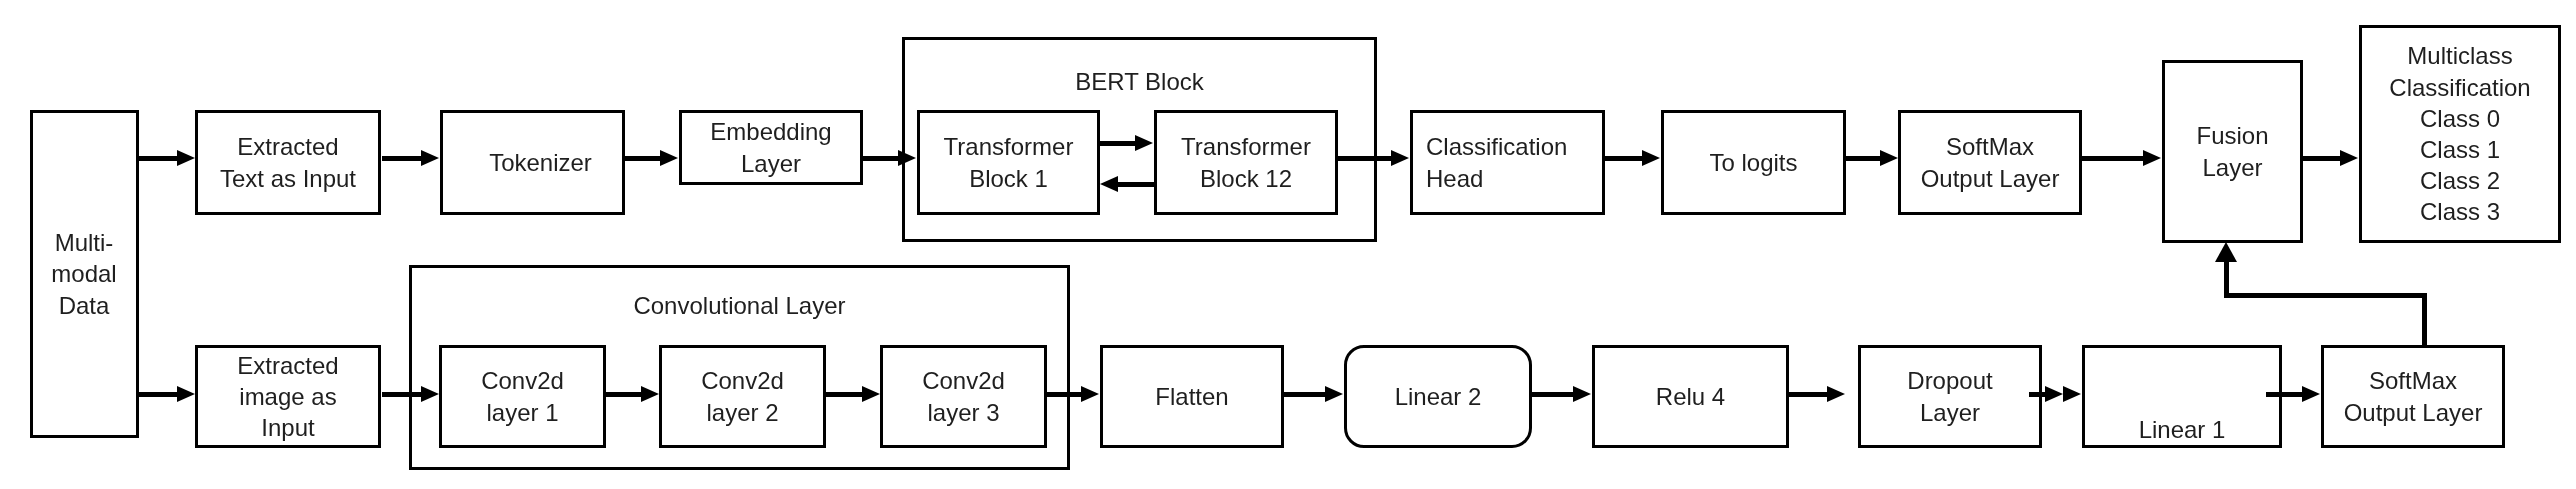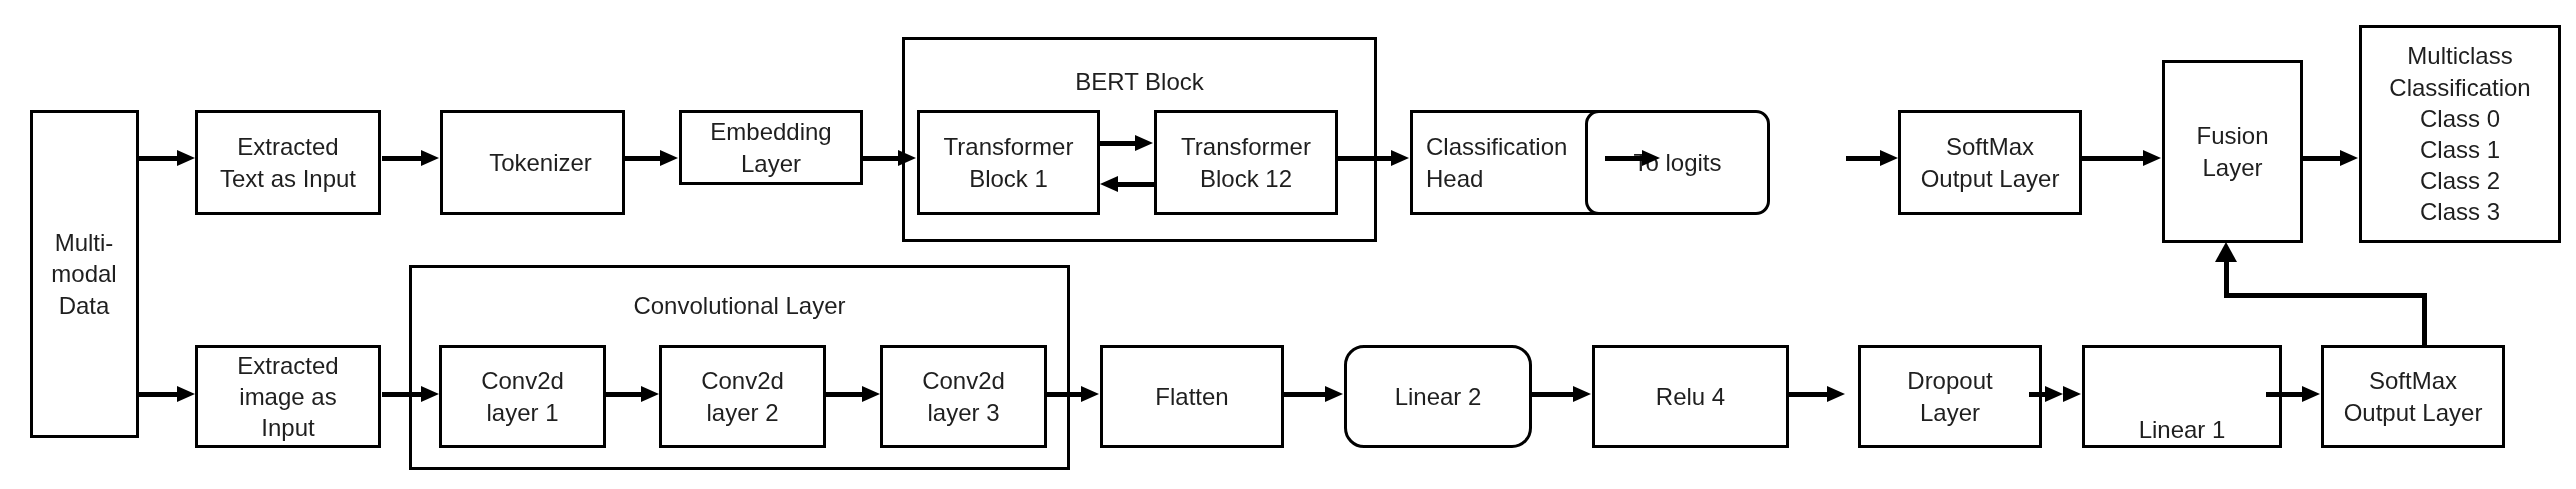--- a/index.html
+++ b/index.html
@@ -57,21 +57,21 @@
   .tu{position:absolute;width:0;height:0;border-left:11px solid transparent;border-right:11px solid transparent;border-bottom:20px solid #000;z-index:4;}
   
   #n-multimodal{left:29.5px;top:110px;width:109px;height:328px;}
   #n-extracted-text{left:195px;top:110px;width:186px;height:105px;}
   #n-tokenizer{left:440px;top:110px;width:185px;height:105px;padding-left:16px;}
   #n-embedding{left:679px;top:110px;width:184px;height:75px;}
   #c-bert{left:890px;top:37px;width:475px;height:205px;margin-left:12px;}
   #n-tb1{left:917px;top:110px;width:183px;height:105px;}
   #n-tb12{left:1154px;top:110px;width:184px;height:105px;}
   #n-class-head{left:1410px;top:110px;width:195px;height:105px;}
-  #n-to-logits{left:1585px;top:110px;width:185px;height:105px;border-radius:14px;}
+  #n-to-logits{left:1661px;top:110px;width:185px;height:105px;}
   #n-softmax-top{left:1898px;top:110px;width:184px;height:105px;}
   #n-fusion{left:2162px;top:60px;width:141px;height:183px;}
   #n-multiclass{left:2359px;top:25px;width:202px;height:218px;}
   #n-extracted-image{left:195px;top:345px;width:186px;height:103px;}
   #c-conv{left:409px;top:265px;width:661px;height:205px;}
   #n-conv1{left:439px;top:345px;width:167px;height:103px;}
   #n-conv2{left:659px;top:345px;width:167px;height:103px;}
   #n-conv3{left:880px;top:345px;width:167px;height:103px;}
   #n-flatten{left:1100px;top:345px;width:184px;height:103px;}
   #n-linear2{left:1344px;top:345px;width:188px;height:103px;border-radius:20px;}

